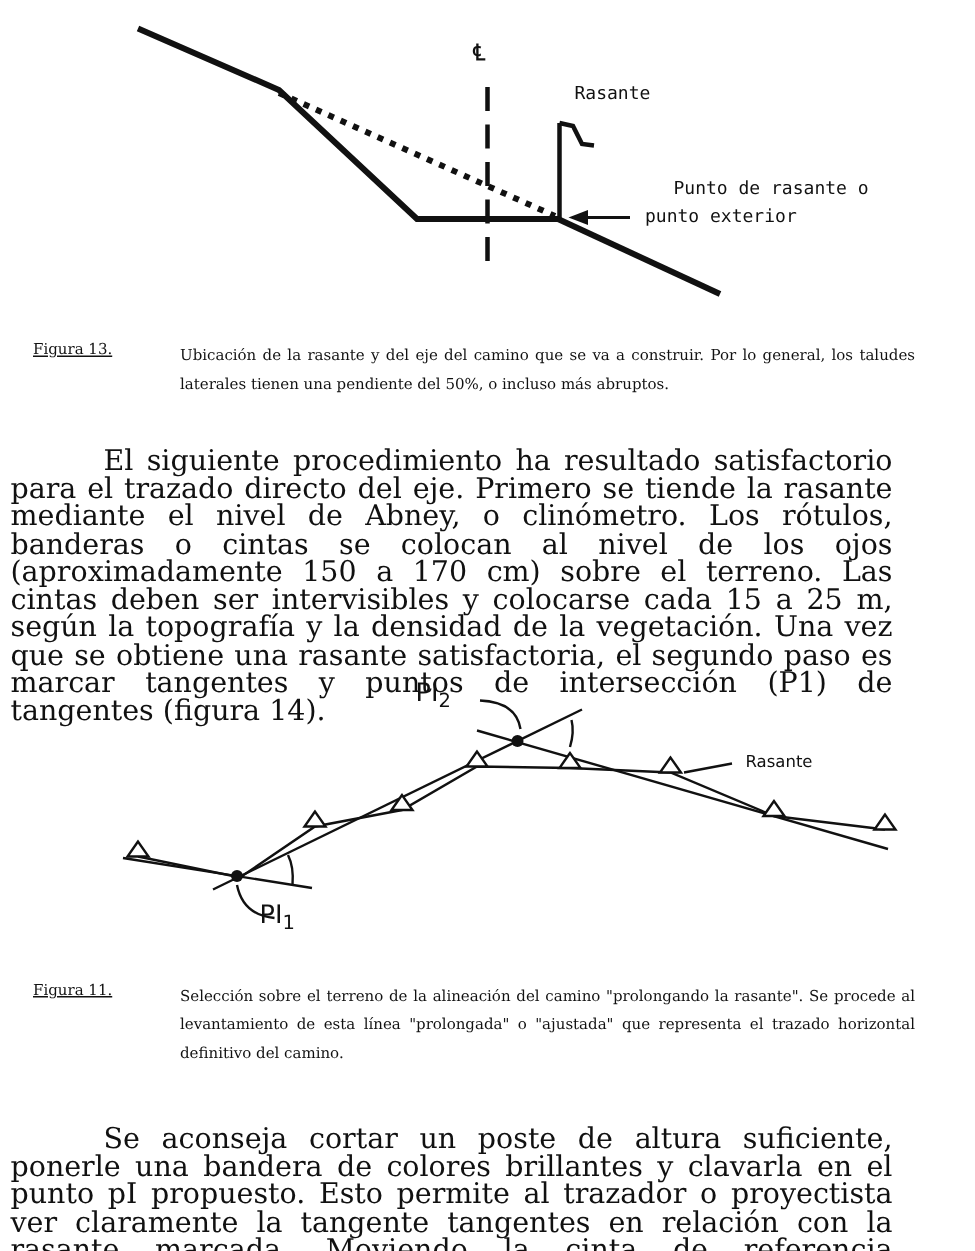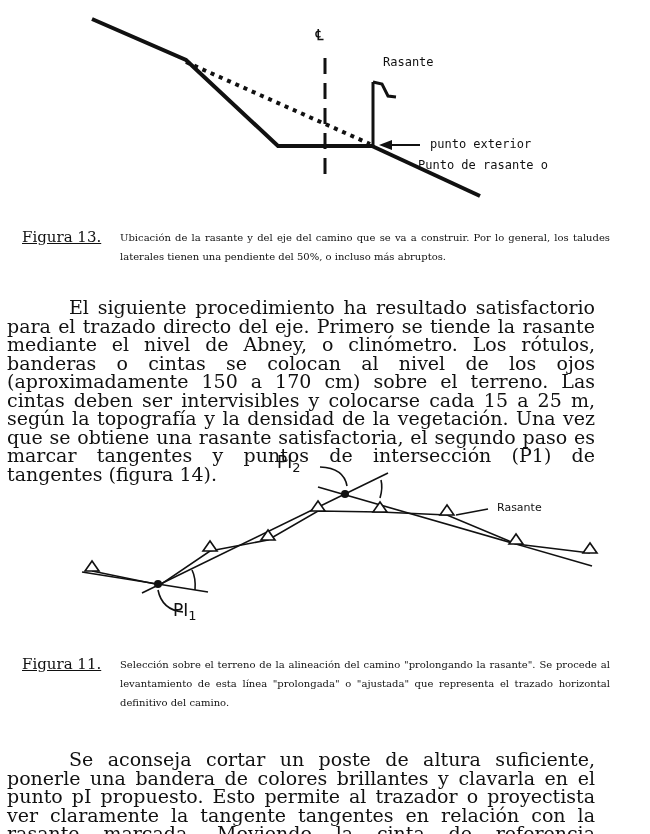--- a/index.html
+++ b/index.html
@@ -1,21 +1,21 @@
 <!DOCTYPE html>
 <html><head>
 <meta charset="utf-8">
 <style>
   html, body { margin:0; padding:0; background:#ffffff; }
   body { width:650px; height:834px; position:relative; overflow:hidden;
          font-family:"DejaVu Serif", serif; color:#111; }
   .abs { position:absolute; }
   svg.fig { position:absolute; left:0; }
   .mono { font-family:"DejaVu Sans", sans-serif; }
-  .caption-label { position:absolute; left:22px; font-size:15px; text-decoration:underline; }
+  .caption-label { position:absolute; left:22px; font-size:10px; text-decoration:underline; }
   .caption-text { position:absolute; left:120px; width:490px; font-size:10px; line-height:19px; text-align:justify; }
   .para { position:absolute; left:7px; width:588px; font-size:19px; line-height:18.5px; text-align:justify; }
   .indent { text-indent:62px; }
   .lbl { font-family:"DejaVu Sans Mono", monospace; font-size:12px; }
 </style>
 </head>
 <body>
 
 <svg class="fig" style="top:0" width="650" height="210" viewBox="0 0 650 210">
   <g stroke="#111" fill="none">
@@ -24,21 +24,21 @@
     <line x1="186" y1="62" x2="370" y2="144" stroke-width="4" stroke-dasharray="4,5"></line>
     <line x1="325" y1="58" x2="325" y2="180" stroke-width="3" stroke-dasharray="16,9"></line>
     <line x1="373" y1="82" x2="373" y2="146" stroke-width="3"></line>
     <path d="M373,82 L382,84 L388,96 L396,97" stroke-width="3"></path>
     <line x1="420" y1="145" x2="390" y2="145" stroke-width="2"></line>
     <polygon points="379,145 392,140 392,150" fill="#111" stroke="none"></polygon>
   </g>
 </svg>
 <div class="abs lbl" style="left:315px;top:24px;font-size:15px;font-weight:bold;">℄</div>
 <div class="abs lbl" style="left:383px;top:55px;">Rasante</div>
-<div class="abs lbl" style="left:418px;top:118px;margin-top:40px;">Punto de rasante o</div>
+<div class="abs lbl" style="left:449px;top:118px;">Punto de rasante o</div>
 <div class="abs lbl" style="left:430px;top:137px;">punto exterior</div>
 
 <div class="caption-label" style="top:228px;">Figura 13.</div>
 <div class="caption-text" style="top:228px;">Ubicación de la rasante y del eje del camino que se va a construir.  Por lo general, los taludes laterales tienen una pendiente del 50%, o incluso más abruptos.</div>
 
 <div class="para indent" style="top:298px;">El siguiente procedimiento ha resultado satisfactorio para el trazado directo del eje.  Primero se tiende la rasante mediante el nivel de Abney, o clinómetro.  Los rótulos, banderas o cintas se colocan al nivel de los ojos (aproximadamente 150 a 170 cm) sobre el terreno.  Las cintas deben ser intervisibles y colocarse cada 15 a 25 m, según la topografía y la densidad de la vegetación.  Una vez que se obtiene una rasante satisfactoria, el segundo paso es marcar tangentes y puntos de intersección (P1) de tangentes (figura 14).</div>
 
 <svg class="fig" style="top:440px" width="650" height="200" viewBox="0 0 650 200">
   <g stroke="#111" fill="none" stroke-width="1.6">
     <line x1="82" y1="132" x2="208" y2="152"></line>

